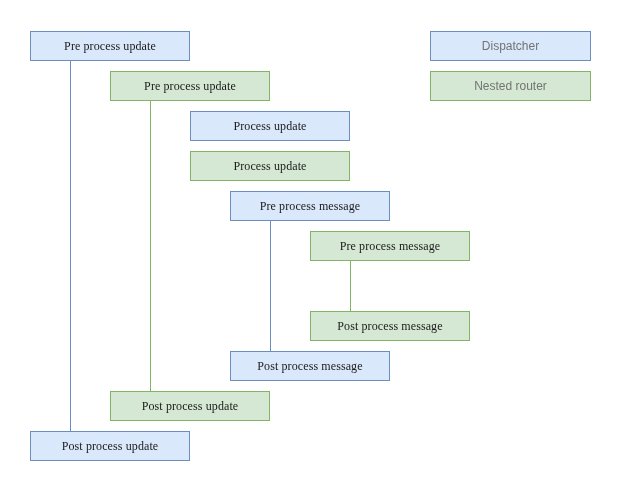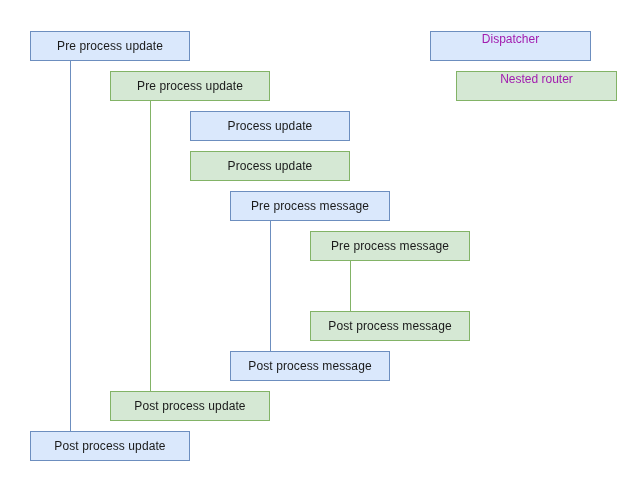--- a/index.html
+++ b/index.html
@@ -27,20 +27,21 @@
     border-style: solid;
     display: flex;
     align-items: center;
     justify-content: center;
     font-size: 12px;
     line-height: 14px;
     color: #1a1a1a;
     text-align: center;
     white-space: nowrap;
     letter-spacing: 0.1px;
+    font-family: Liberation Serif, serif;
   }
   .node.blue {
     background: #dae8fc;
     border-color: #6c8ebf;
   }
   .node.green {
     background: #d5e8d4;
     border-color: #82b366;
   }
   .edge {
@@ -57,34 +58,34 @@
     background: #82b366;
   }
   .legend-item {
     position: absolute;
     box-sizing: border-box;
     width: 161px;
     height: 30px;
     border-width: 1px;
     border-style: solid;
     display: flex;
+    align-items: center;
     justify-content: center;
     font-size: 12px;
     line-height: 14px;
-    color: #a21caf;
+    color: #737373;
     white-space: nowrap;
   }
   .legend-item.blue {
     background: #dae8fc;
     border-color: #6c8ebf;
   }
   .legend-item.green {
     background: #d5e8d4;
     border-color: #82b366;
-    margin-left: 26px;
   }
 </style>
 </head>
 <body>
 
 <div id="canvas">
 
   <div class="edge v blue" style="left:70px;  top:61px;  height:370px;"></div>
   <div class="edge v green" style="left:150px; top:101px; height:290px;"></div>
   <div class="edge v blue" style="left:270px; top:221px; height:130px;"></div>

